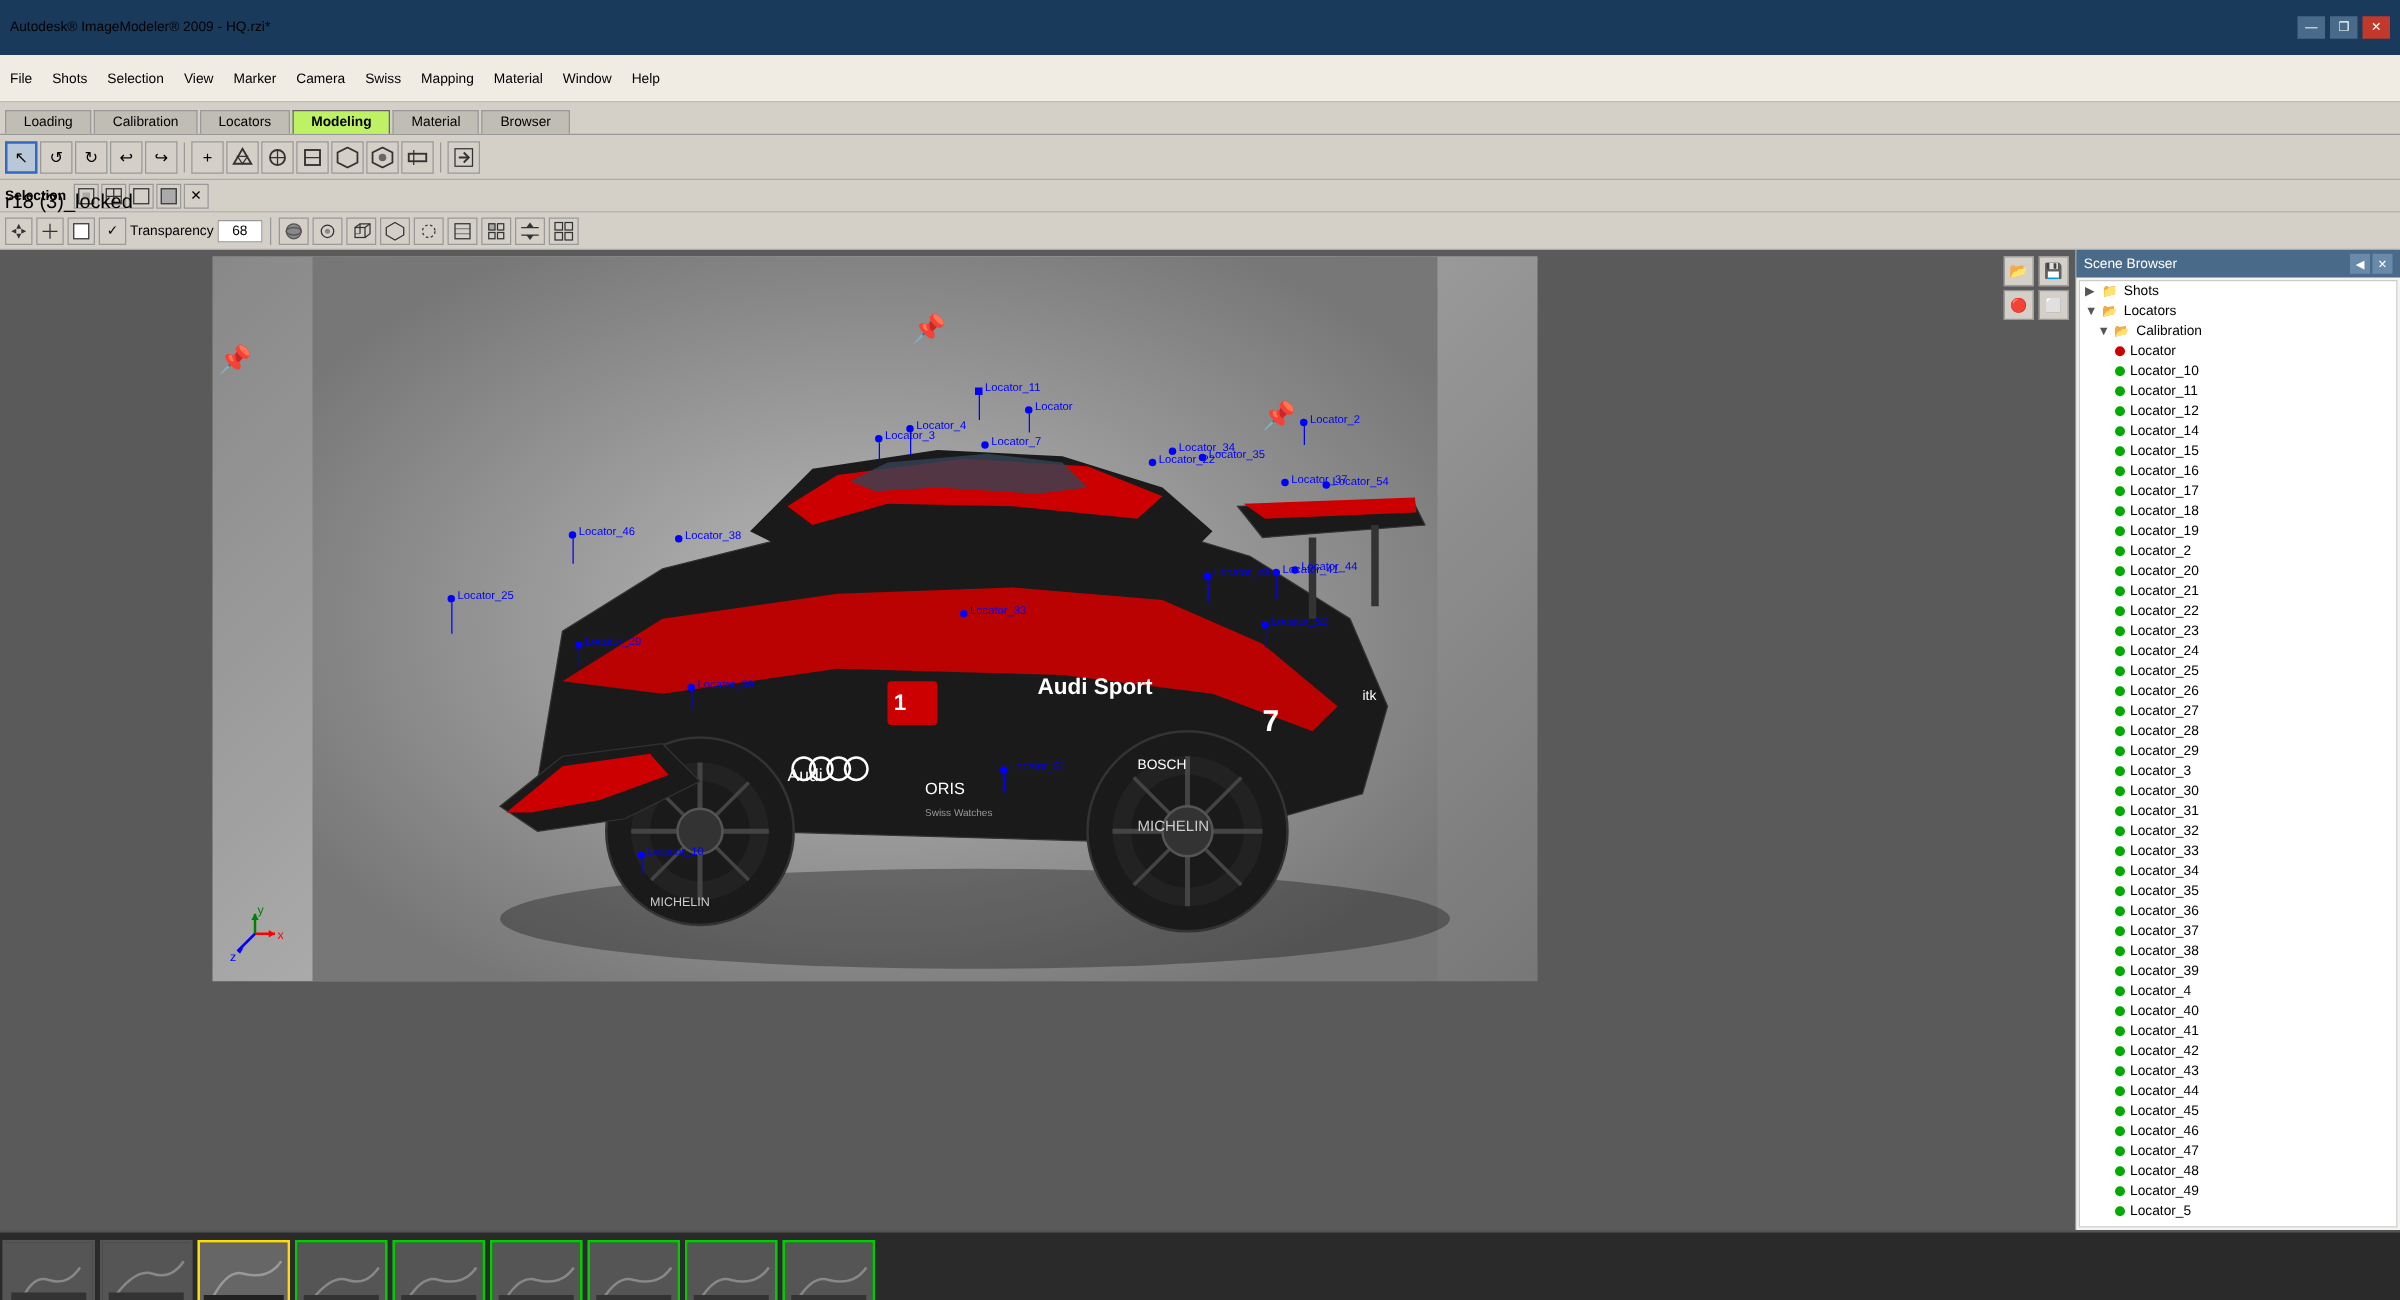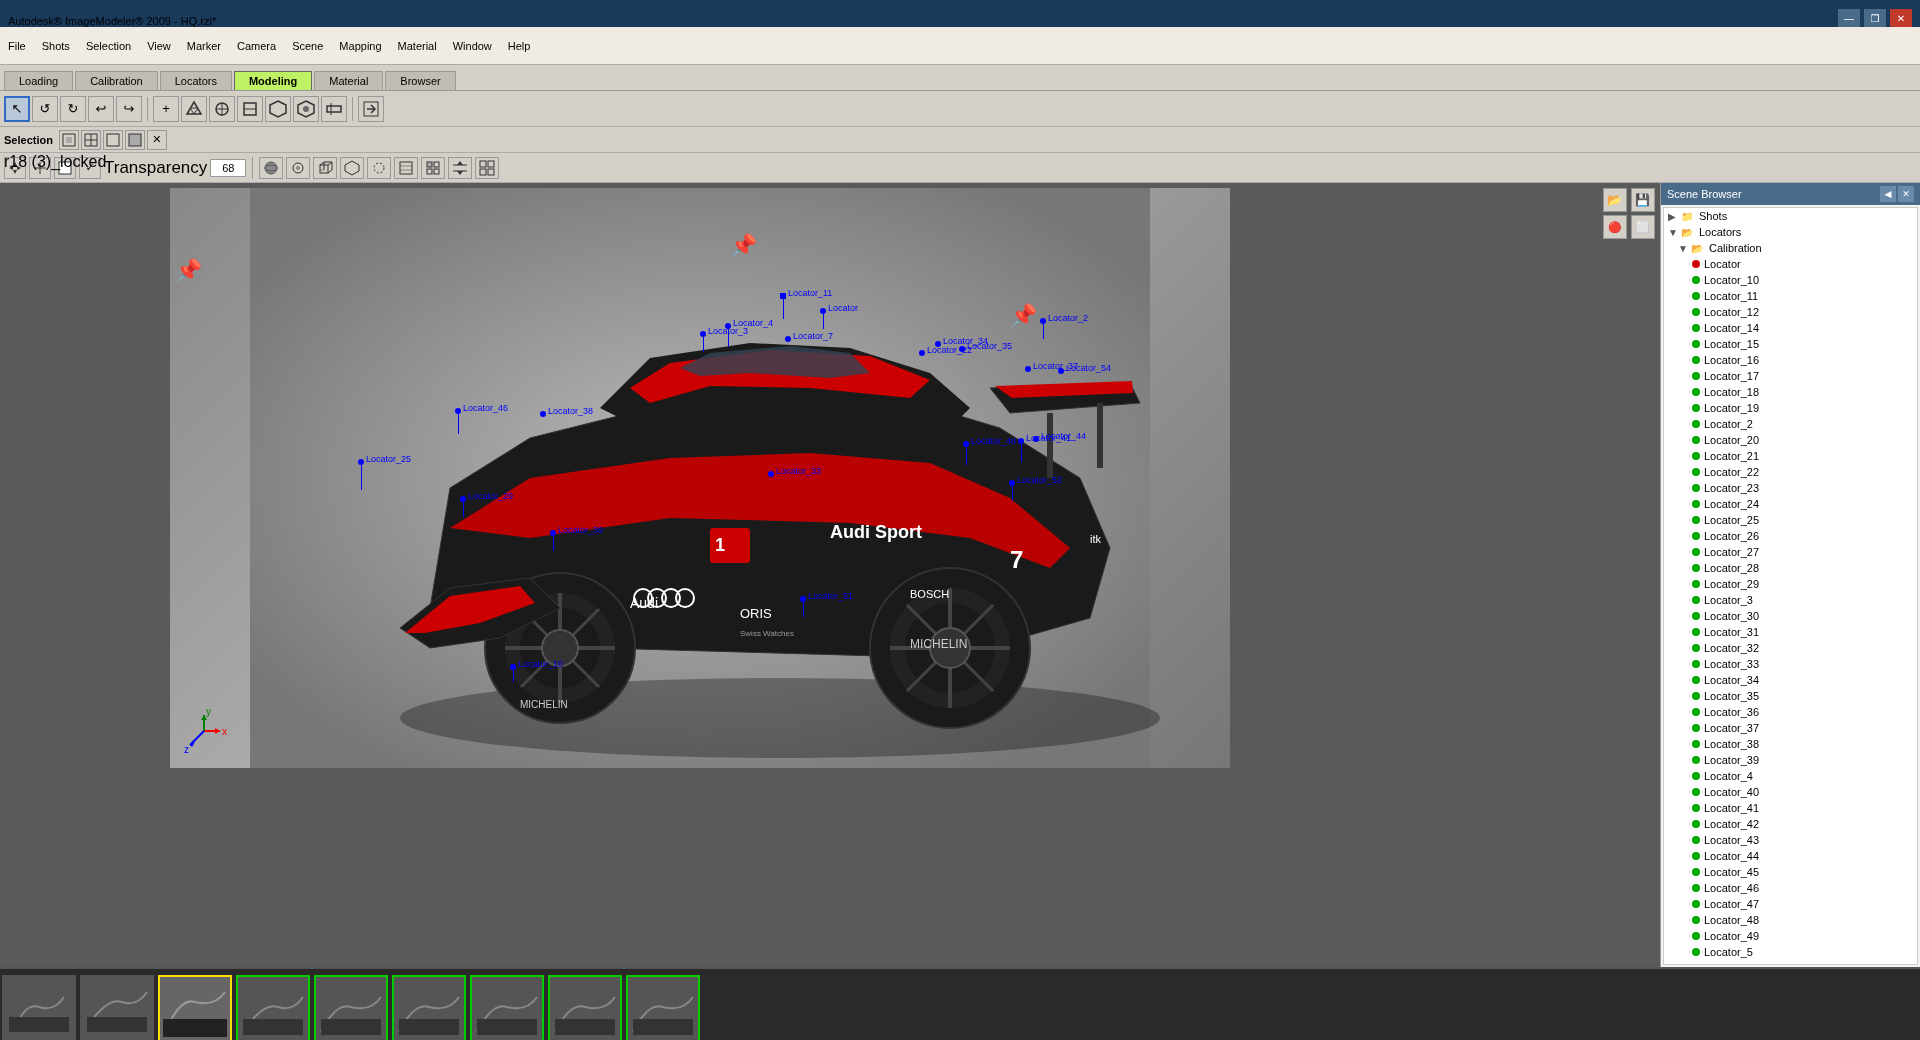--- a/index.html
+++ b/index.html
@@ -1,19 +1,19 @@
 <!DOCTYPE html>
 <html><head>
   <meta charset="utf-8">
   <style>
     * { margin: 0; padding: 0; box-sizing: border-box; }
     body { width: 1920px; height: 1040px; background: #d4d0c8; font-family: 'Segoe UI', Tahoma, sans-serif; font-size: 11px; overflow: hidden; user-select: none; }
 
     
-    #titlebar { height: 27px; background: #1a3a5c; display: flex; align-items: flex-end; justify-content: space-between; padding: 0 8px; }
+    #titlebar { height: 44px; background: #1a3a5c; display: flex; align-items: center; justify-content: space-between; padding: 0 8px; }
     #titlebar .win-controls { display: flex; gap: 4px; }
     #titlebar .win-btn { width: 22px; height: 18px; background: #4a6a8a; color: white; display: flex; align-items: center; justify-content: center; font-size: 10px; cursor: pointer; border: none; }
     #titlebar .win-btn.close { background: #c0392b; }
 
     
     #menubar { height: 38px; background: #f0ece4; display: flex; align-items: center; border-bottom: 1px solid #aaa; }
     #menubar .menu-item { padding: 2px 8px; cursor: pointer; font-size: 11px; color: #000; }
 
     
     #workflow-tabs { height: 26px; background: #d4d0c8; display: flex; align-items: flex-end; border-bottom: 1px solid #999; padding-left: 4px; }
@@ -27,21 +27,21 @@
     .tb-separator { width: 1px; height: 24px; background: #999; margin: 0 3px; }
 
     
     #toolbar-sel { height: 26px; background: #d4d0c8; display: flex; align-items: center; padding: 0 4px; border-bottom: 1px solid #aaa; gap: 2px; }
     .sel-label { font-size: 11px; margin-right: 4px; font-weight: bold; }
     .sel-btn { width: 20px; height: 20px; background: #d4d0c8; border: 1px solid #999; display: flex; align-items: center; justify-content: center; cursor: pointer; font-size: 11px; }
 
     
     #toolbar-view { height: 30px; background: #d4d0c8; display: flex; align-items: center; padding: 0 4px; border-bottom: 1px solid #aaa; gap: 3px; }
     .view-btn { min-width: 22px; height: 22px; background: #d4d0c8; border: 1px solid #999; display: flex; align-items: center; justify-content: center; cursor: pointer; font-size: 11px; padding: 0 3px; }
-    .transparency-label { font-size: 17px; }
+    .transparency-label { font-size: 11px; }
     .transparency-input { width: 36px; height: 18px; font-size: 11px; border: 1px solid #999; background: white; text-align: center; }
     .view-separator { width: 1px; height: 22px; background: #999; margin: 0 3px; }
 
     
     #status-bar { position: absolute; top: 153px; left: 4px; font-size: 16px; color: #000; z-index: 10; }
 
     
     #main-layout { display: flex; height: calc(1040px - 28px - 22px - 26px - 36px - 26px - 30px); }
 
     
@@ -90,21 +90,21 @@
   </div>
 </div>
 
 <div id="menubar">
   <span class="menu-item">File</span>
   <span class="menu-item">Shots</span>
   <span class="menu-item">Selection</span>
   <span class="menu-item">View</span>
   <span class="menu-item">Marker</span>
   <span class="menu-item">Camera</span>
-  <span class="menu-item">Scene</span>
+  <span class="menu-item">Swiss</span>
   <span class="menu-item">Mapping</span>
   <span class="menu-item">Material</span>
   <span class="menu-item">Window</span>
   <span class="menu-item">Help</span>
 </div>
 
 <div id="workflow-tabs">
   <div class="workflow-tab">Loading</div>
   <div class="workflow-tab">Calibration</div>
   <div class="workflow-tab">Locators</div>

